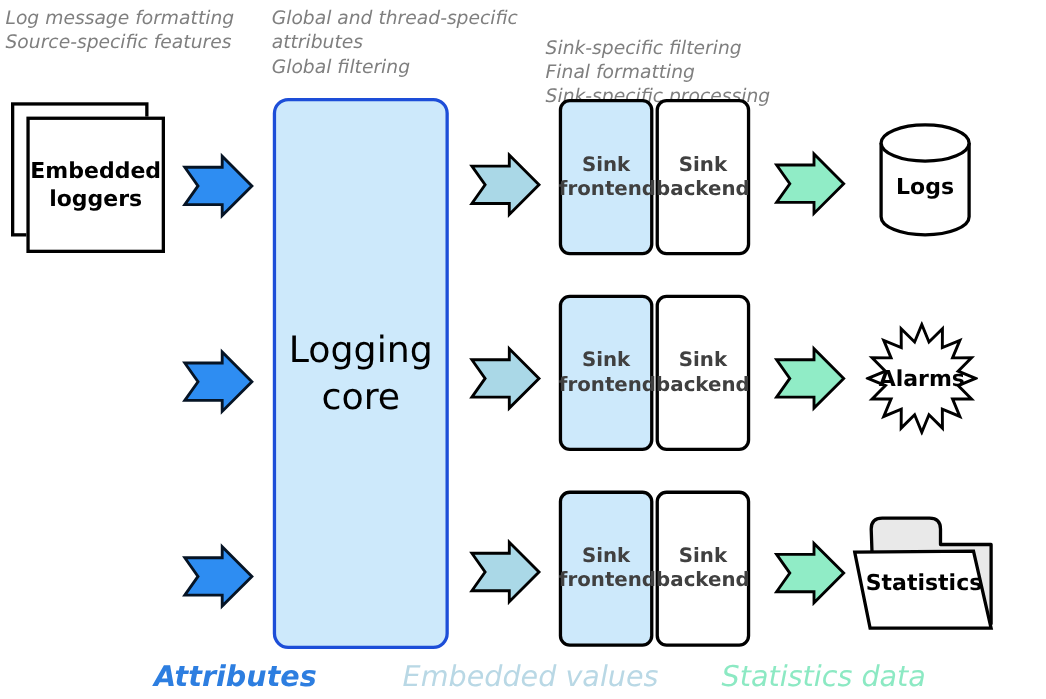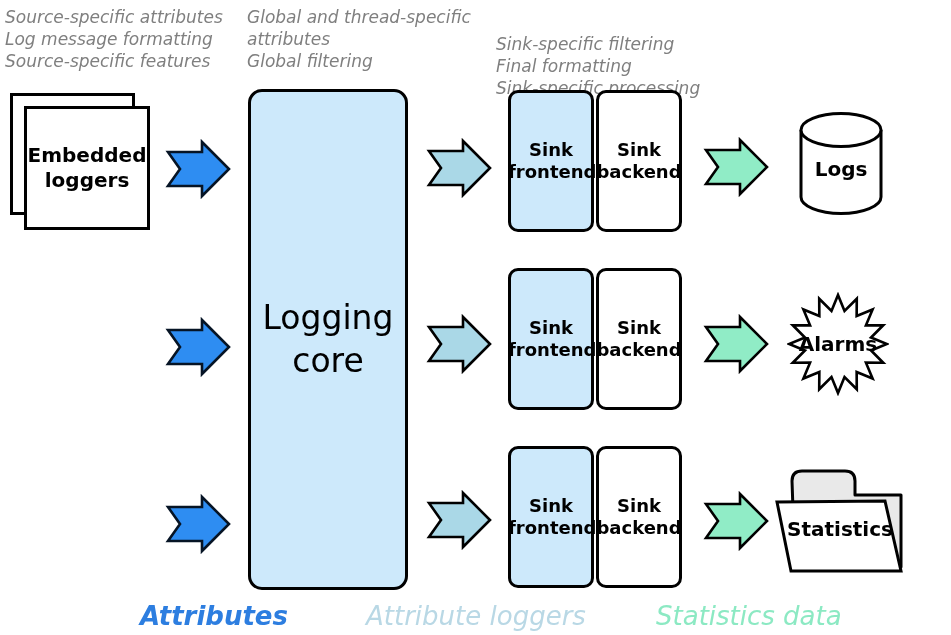--- a/index.html
+++ b/index.html
@@ -26,33 +26,33 @@
   
   .arrow{position:absolute;overflow:visible;}
   .arrow polygon{stroke:#061425;stroke-width:2.6;stroke-linejoin:miter;}
   .arrow.blue polygon{fill:var(--arrow_blue);}
   .arrow.pale polygon{fill:var(--arrow_pale);stroke:#000;}
   .arrow.green polygon{fill:var(--arrow_green);stroke:#000;}
 
   
   .core{
     position:absolute;left:248px;top:89px;width:160px;height:501px;box-sizing:border-box;
-    background:var(--box_blue);border:3px solid #000000;border-radius:14px;
+    background:var(--box_blue);border:3px solid #1d4ed8;border-radius:14px;
     display:flex;align-items:center;justify-content:center;
   }
   .core-label{font-size:33px;line-height:1.3;text-align:center;color:#000;width:140px;}
 
   
   .sink{
     position:absolute;width:86px;height:142px;box-sizing:border-box;border:3px solid #000;border-radius:10px;
     display:flex;align-items:center;justify-content:center;
   }
   .sink.frontend{left:508px;background:var(--box_blue);}
   .sink.backend{left:596px;background:#fff;}
-  .sink-label{font-weight:bold;font-size:18px;line-height:1.25;text-align:center;color:#000000;width:86px;}
+  .sink-label{font-weight:bold;font-size:18px;line-height:1.25;text-align:center;color:#404040;width:86px;}
 
   
   .output{position:absolute;}
   .output svg{display:block;}
   .output-label{
     position:absolute;width:100%;text-align:center;font-weight:bold;font-size:20px;color:#000;
   }
   .db-label{top:47px;}
   .star-label{top:40px;}
   .folder-label{top:50px;}
@@ -62,21 +62,20 @@
   .legend-blue{left:140px;color:var(--legend_blue);font-weight:bold;}
   .legend-pale{left:366px;color:var(--legend_pale);}
   .legend-green{left:656px;color:var(--legend_green);}
 </style>
 </head>
 <body>
 
 <div class="canvas">
 
   <div class="note note-1">
-    <div>Source-specific attributes</div>
     <div>Log message formatting</div>
     <div>Source-specific features</div>
   </div>
   <div class="note note-2">
     <div>Global and thread-specific</div>
     <div>attributes</div>
     <div>Global filtering</div>
   </div>
   <div class="note note-3">
     <div>Sink-specific filtering</div>
@@ -161,16 +160,16 @@
 
   <div class="output" style="left:775px;top:467px;width:130px;height:108px">
     <svg width="130" height="108" viewBox="0 0 130 108">
       <path d="M17,14 Q17,4 27,4 L70,4 Q80,4 80,14 L80,28 L126,28 L126,100 L20,100 Z" fill="var(--folder_gray)" stroke="#000" stroke-width="3" stroke-linejoin="round"></path>
       <polygon points="2,35 110,34 126,104 16,104" fill="#ffffff" stroke="#000" stroke-width="3"></polygon>
     </svg>
     <div class="output-label folder-label">Statistics</div>
   </div>
 
   <div class="legend-item legend-blue">Attributes</div>
-  <div class="legend-item legend-pale">Attribute loggers</div>
+  <div class="legend-item legend-pale">Embedded values</div>
   <div class="legend-item legend-green">Statistics data</div>
 
 </div>
 
 </body></html>

